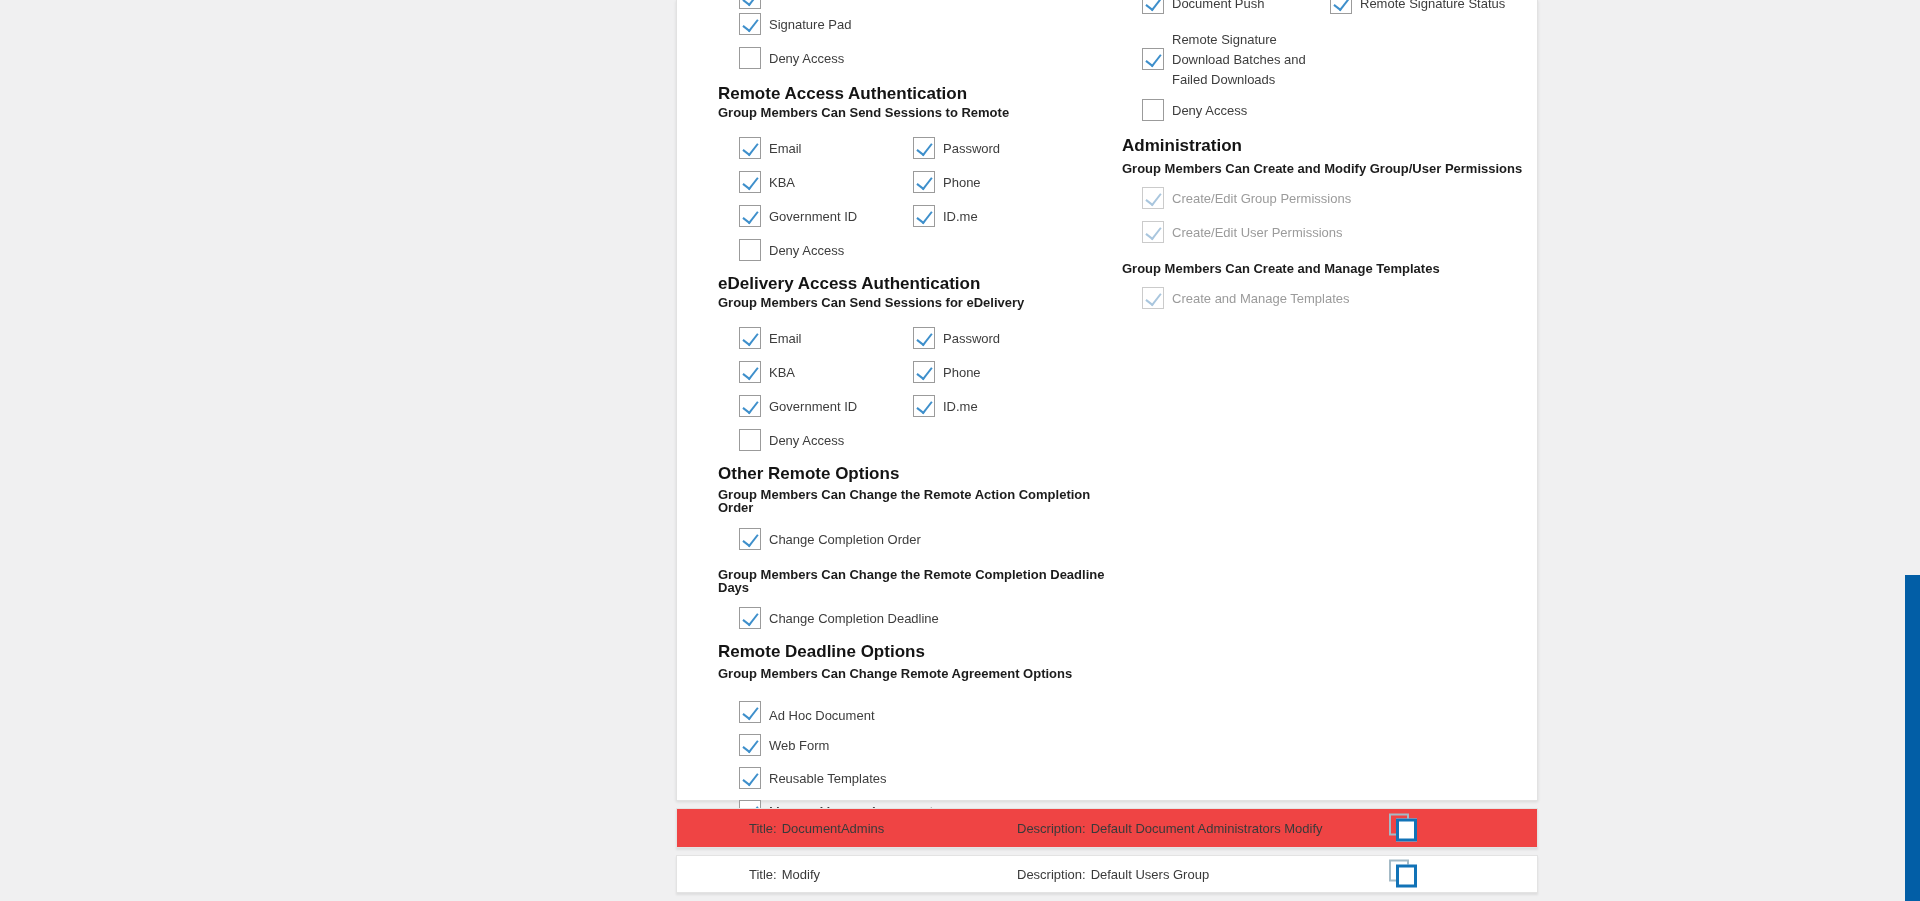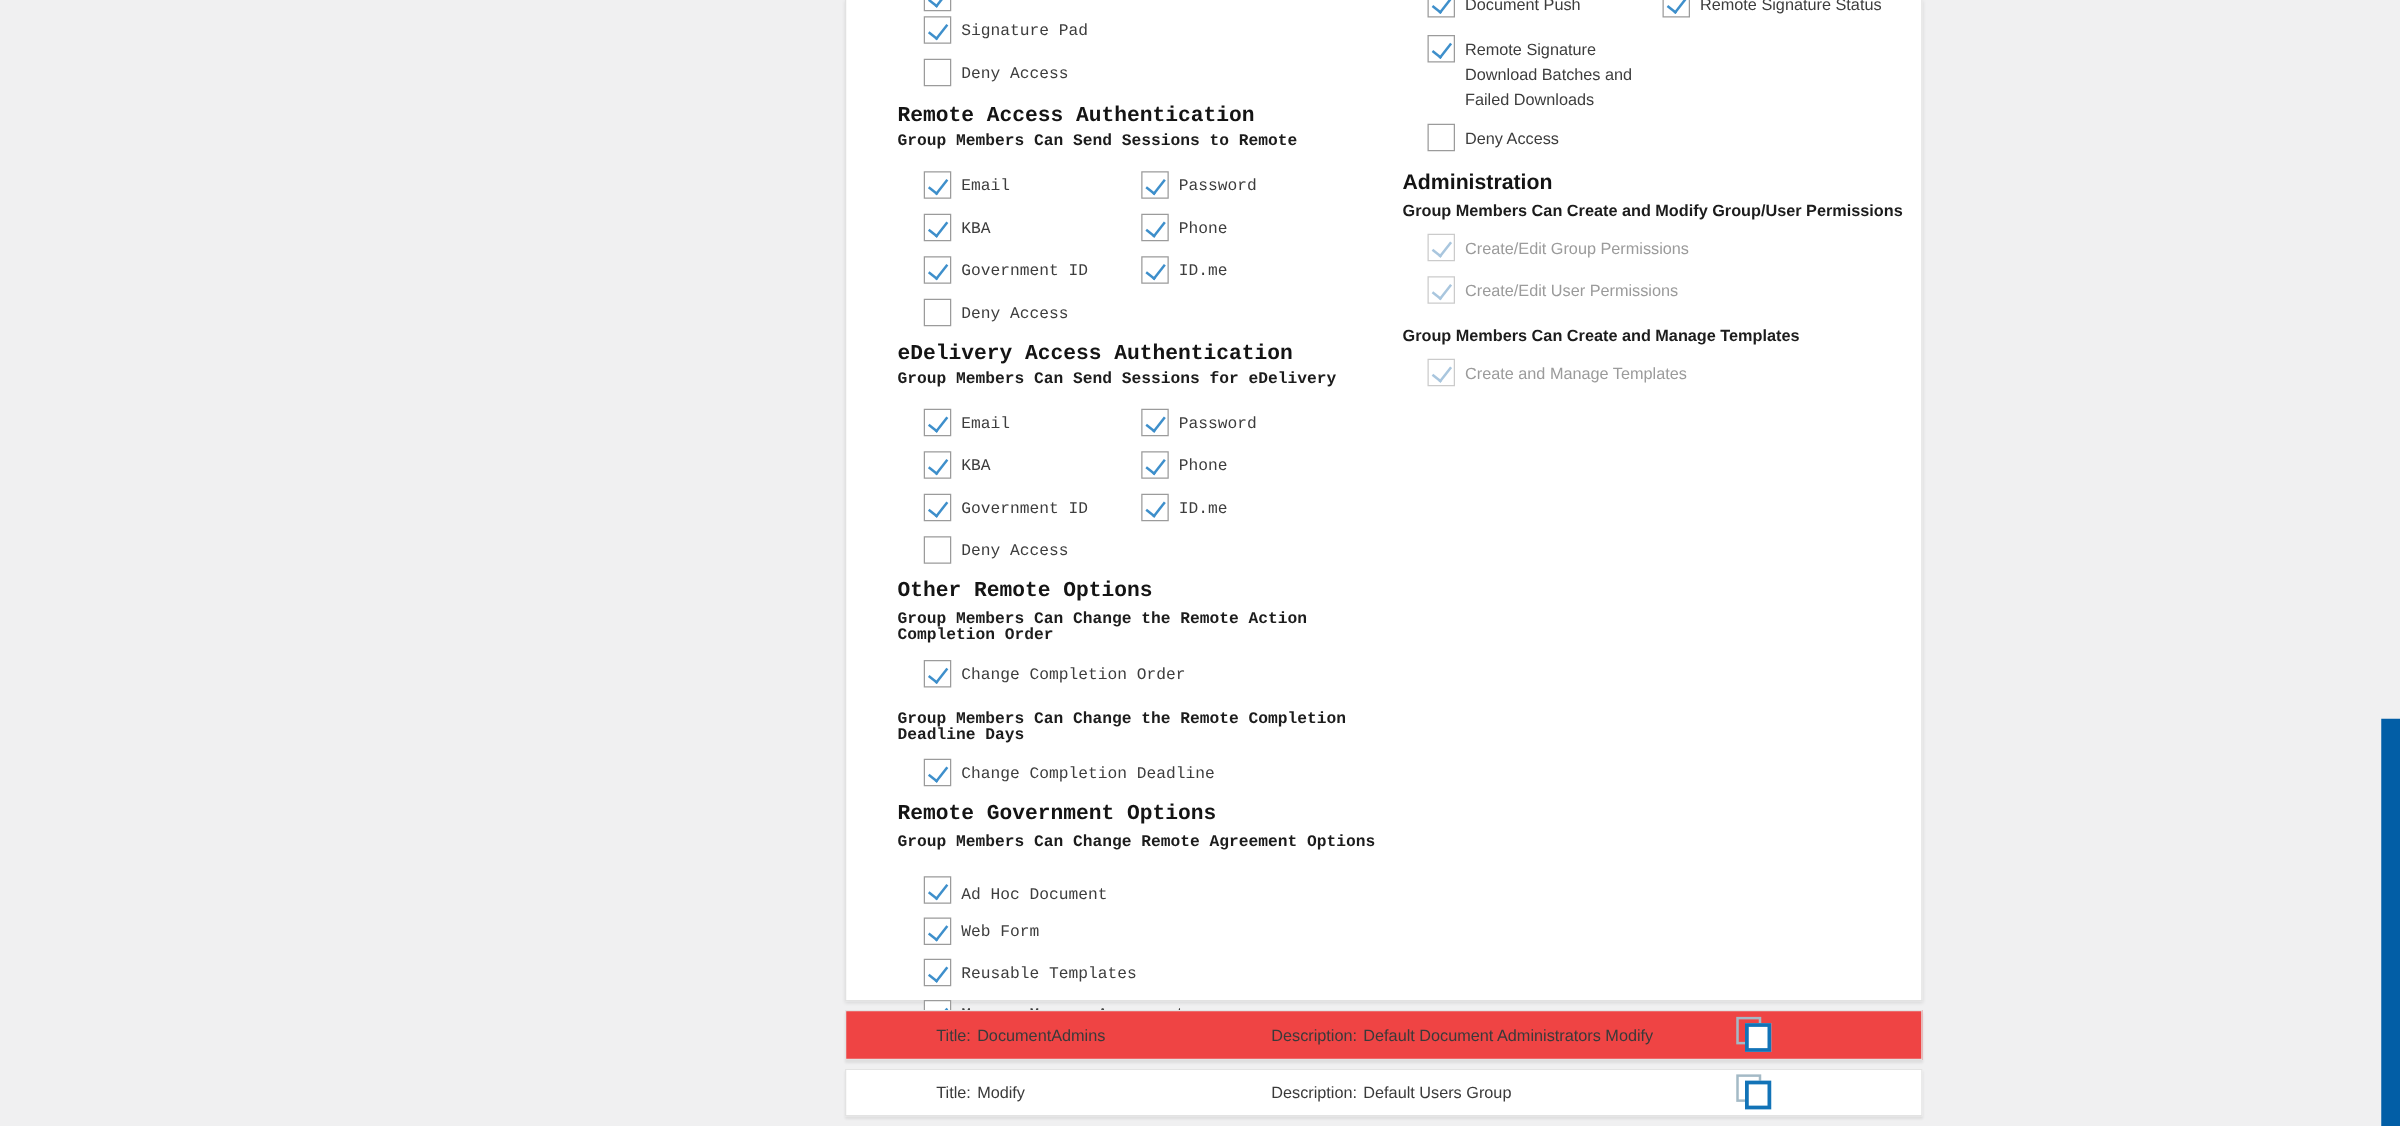--- a/index.html
+++ b/index.html
@@ -14,28 +14,28 @@
   .panel {
     position: absolute;
     left: 676px; top: 0;
     width: 862px; height: 801px;
     background: #ffffff;
     border: 1px solid #e2e2e2;
     border-top: none;
     box-shadow: 0 1px 3px rgba(0,0,0,0.10);
   }
   .col { position: absolute; top: 0; }
-  .col-left  { left: 41px;  width: 404px; font-family: Liberation Mono, monospace; }
+  .col-left  { left: 41px;  width: 404px; }
   .col-right { left: 445px; width: 417px; }
 
   h2.sec { font-size: 17px; line-height: 17px; font-weight: bold; color: #141414; }
   h3.sub { font-size: 13px; line-height: 13px; font-weight: bold; color: #1c1c1c; }
 
   .cbrow { display: flex; align-items: center; height: 22px; }
-  .cbrow.top-align { align-items: flex-start; height: auto; }
+  .cbrow.top-align { align-items: center; height: auto; }
   .indent { margin-left: 21px; }
   .indent-r { margin-left: 20px; }
 
   .cb {
     flex: 0 0 auto;
     width: 22px; height: 22px;
     background: #fff;
     border: 1px solid #9b9b9b;
     position: relative;
     display: inline-block;
@@ -217,21 +217,21 @@
     <div class="cbrow indent" style="margin-top:14px;">
       <span class="cb checked"></span>
       <span class="cblabel">Change Completion Order</span>
     </div>
     <h3 class="sub" style="margin-top:18px;">Group Members Can Change the Remote Completion Deadline Days</h3>
     <div class="cbrow indent" style="margin-top:13px;">
       <span class="cb checked"></span>
       <span class="cblabel">Change Completion Deadline</span>
     </div>
 
-    <h2 class="sec" style="margin-top:14px;">Remote Government Options</h2>
+    <h2 class="sec" style="margin-top:14px;">Remote Deadline Options</h2>
     <h3 class="sub" style="margin-top:7px;">Group Members Can Change Remote Agreement Options</h3>
     <div class="cbrow indent" style="margin-top:21px;align-items:flex-end;">
       <span class="cb checked"></span>
       <span class="cblabel">Ad Hoc Document</span>
     </div>
     <div class="cbrow indent" style="margin-top:11px;">
       <span class="cb checked"></span>
       <span class="cblabel">Web Form</span>
     </div>
     <div class="cbrow indent" style="margin-top:11px;">

